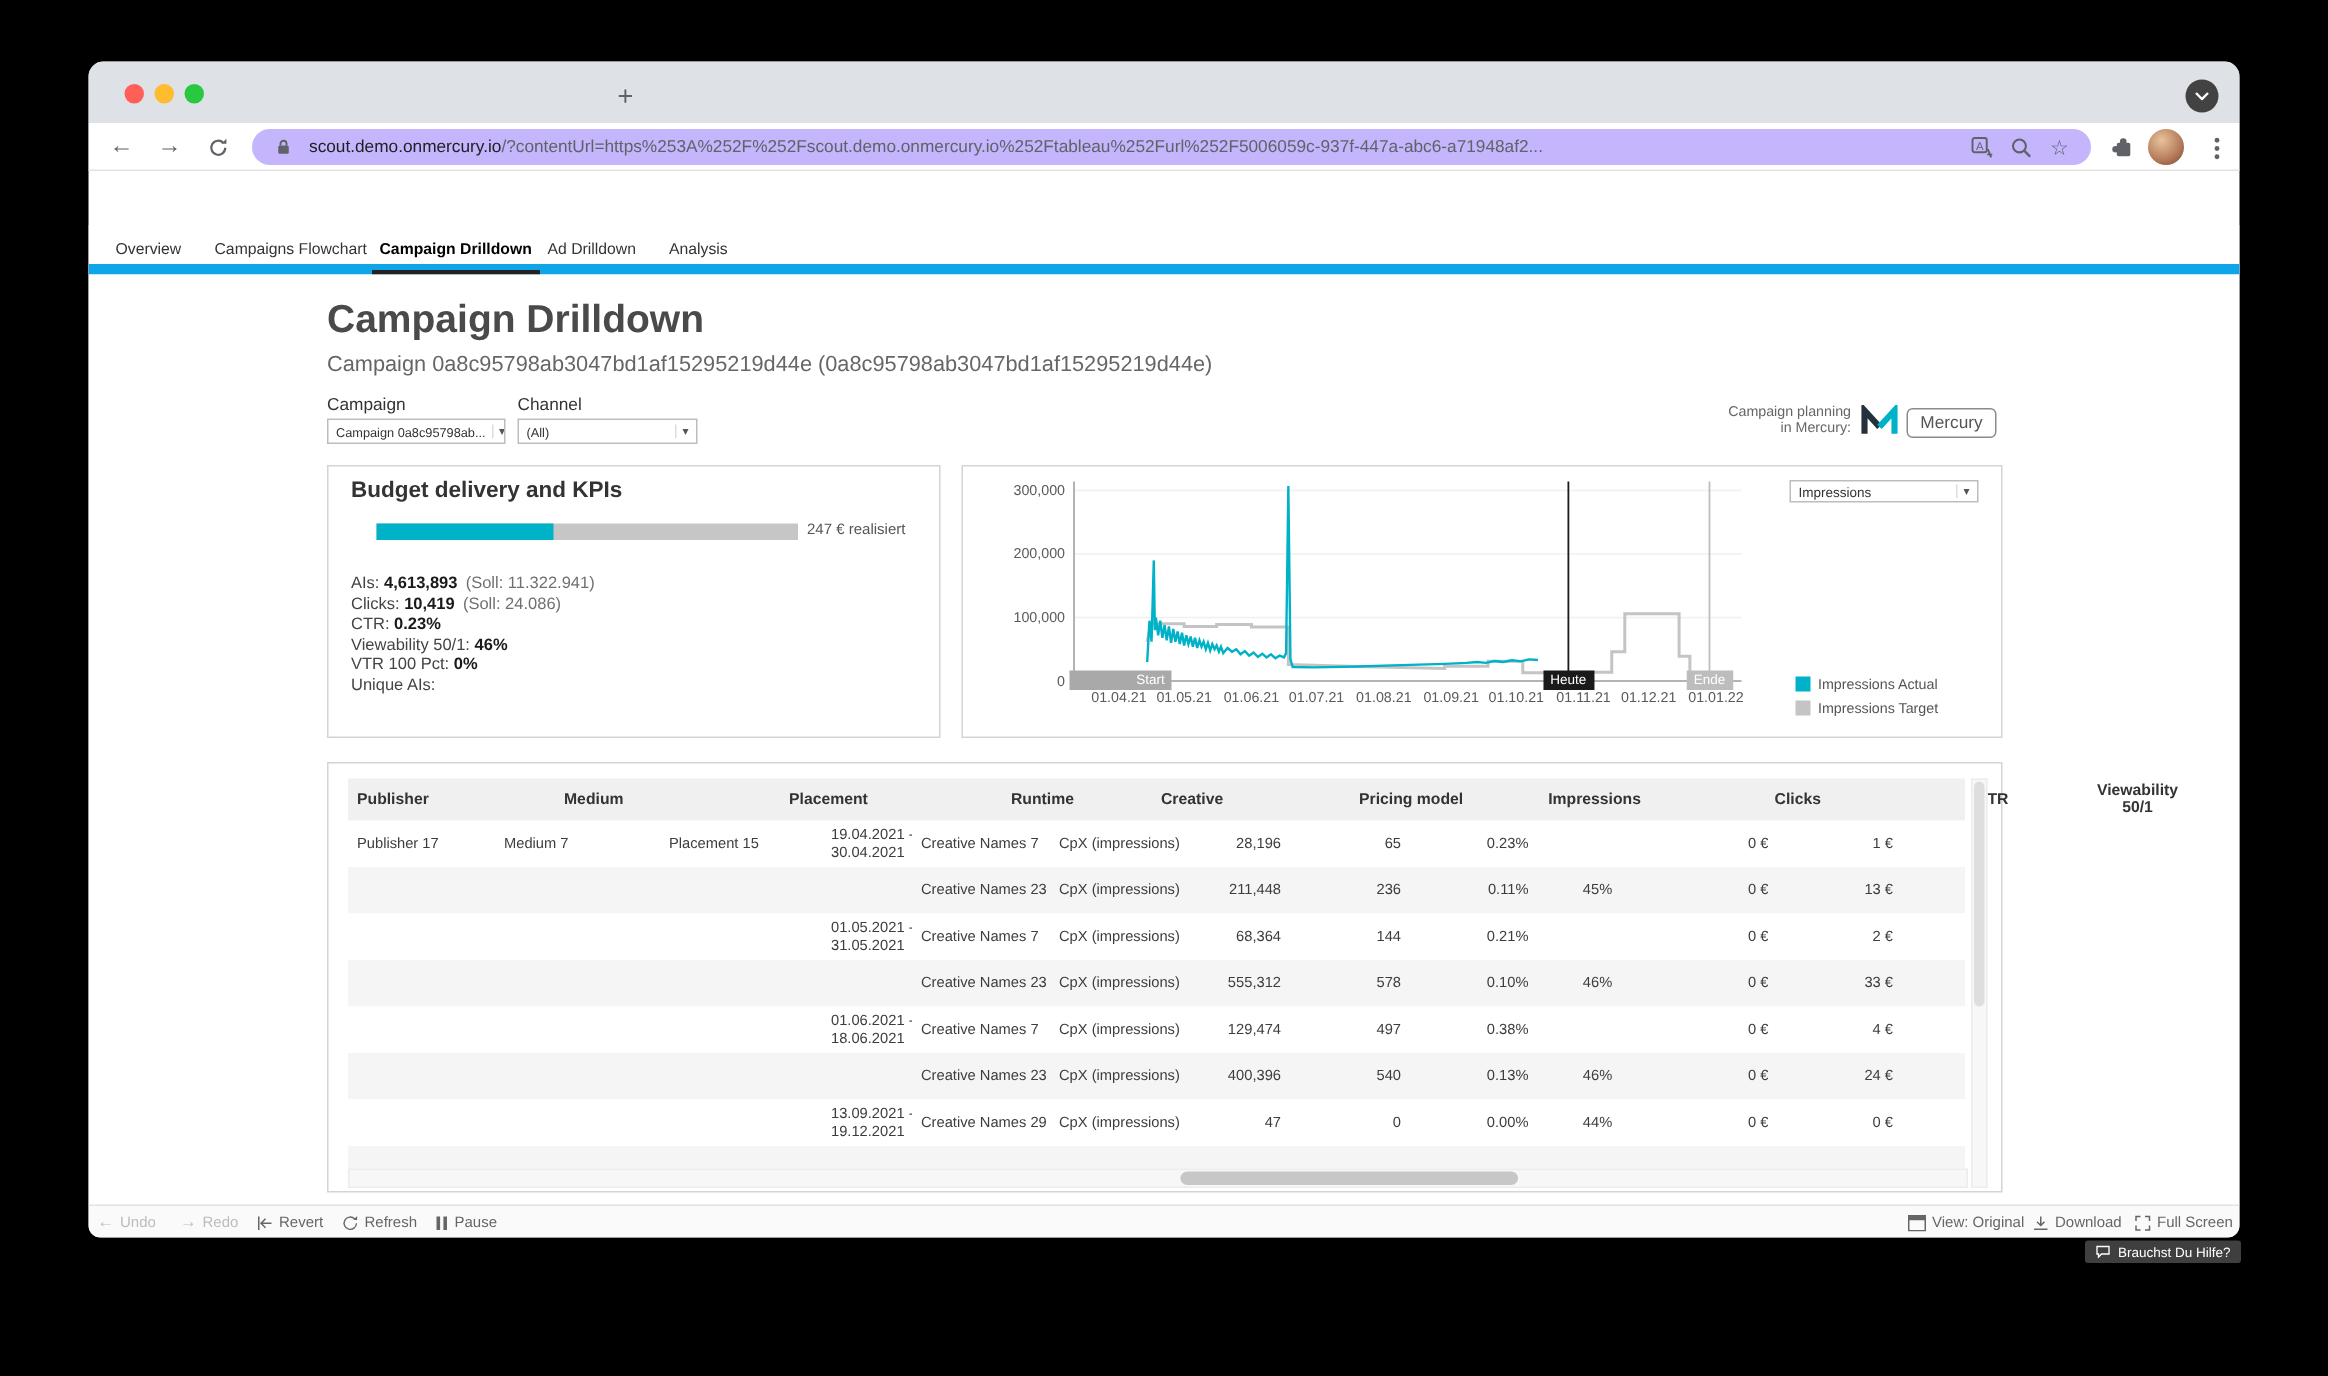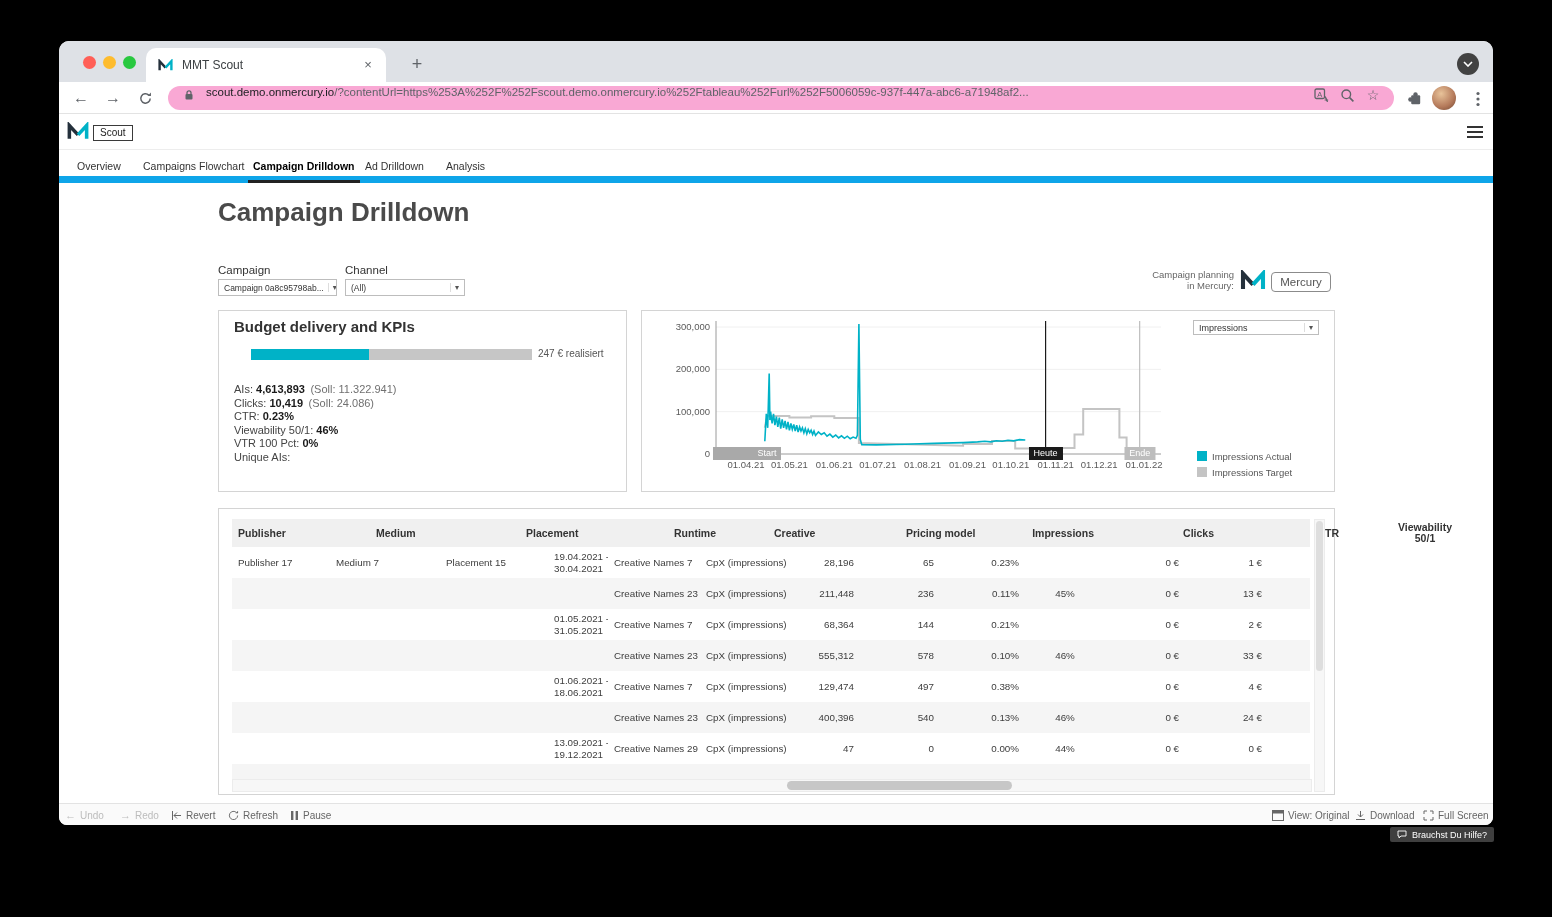--- a/index.html
+++ b/index.html
@@ -18,21 +18,21 @@
   .tab{position:absolute;left:87px;top:7px;width:240px;height:34px;background:#fff;border-radius:10px 10px 0 0;display:flex;align-items:center;padding:0 10px;gap:8px}
   .tab-title{font-size:12px;color:#3c4043;flex:1;white-space:nowrap;overflow:hidden}
   .tab-close{color:#5f6368;font-size:13px;width:16px;height:16px;line-height:15px;text-align:center;border-radius:50%}
   .newtab{position:absolute;left:346px;top:12px;width:24px;height:24px;color:#5f6368;font-size:18px;line-height:22px;text-align:center;border-radius:50%}
   .tabmenu{position:absolute;right:14px;top:12px;width:22px;height:22px;border-radius:50%;background:#424242;display:flex;align-items:center;justify-content:center}
 
   .navbar{position:absolute;left:0;top:41px;width:100%;height:32px;background:#fff;border-bottom:1px solid #e3e3e3}
   .nav-glyph{position:absolute;top:4px;width:24px;height:24px;color:#5f6368;font-size:16px;line-height:24px;text-align:center}
   .g-back{left:10px}.g-fwd{left:42px}
   .g-reload{left:74px;display:flex;align-items:center;justify-content:center}
-  .urlbar{position:absolute;left:109px;top:4px;width:1226px;height:24px;background:#f9a8d4;border-radius:12px;display:flex;align-items:flex-start;padding:0 12px;gap:8px}
+  .urlbar{position:absolute;left:109px;top:4px;width:1226px;height:24px;background:#c4b5fd;border-radius:12px;display:flex;align-items:center;padding:0 12px;gap:8px}
   .url-text{font-size:11.5px;color:#202124;white-space:nowrap;overflow:hidden;flex:1}
   .url-path{color:#5f6368}
   .pill-ico{display:flex;align-items:center;justify-content:center;width:18px;height:18px;color:#5f6368}
   .star{font-size:14px;color:#5f6368;line-height:18px}
   .out-ico{position:absolute;top:7px;display:flex;align-items:center;justify-content:center;width:20px;height:20px}
   .i-puzzle{left:1346px}
   .i-avatar{left:1373px;width:24px;height:24px;top:4px;border-radius:50%;background:radial-gradient(circle at 38% 32%,#e8c39a,#b4795a 60%,#6e4630)}
   .i-kebab{left:1409px}
 
   .appheader{position:absolute;left:0;top:73px;width:100%;height:36px;background:#fff;border-bottom:1px solid #ededed}
@@ -107,30 +107,20 @@
 </head>
 <body>
 
 <div class="stage">
   <div class="window">
 
     <div class="tabstrip">
       <div class="traffic t-red"></div>
       <div class="traffic t-yellow"></div>
       <div class="traffic t-green"></div>
-      <div class="tab">
-        <span class="pill-ico">
-          <svg width="15" height="12" viewBox="0 0 28 22">
-              <path d="M3 21 V4 L14 16" fill="none" stroke="#24303b" stroke-width="4.5"></path>
-              <path d="M14 16 L25 4 V21" fill="none" stroke="#00b2c7" stroke-width="4.5"></path>
-            </svg>
-        </span>
-        <span class="tab-title">MMT Scout</span>
-        <span class="tab-close">×</span>
-      </div>
       <div class="newtab">+</div>
       <div class="tabmenu">
         <svg width="10" height="6" viewBox="0 0 10 6">
             <path d="M1 1l4 4 4-4" fill="none" stroke="#fff" stroke-width="1.6"></path>
           </svg>
       </div>
     </div>
 
     <div class="navbar">
       <div class="nav-glyph g-back">←</div>
@@ -174,47 +164,32 @@
       <div class="out-ico i-avatar"></div>
       <div class="out-ico i-kebab">
         <svg width="4" height="16" viewBox="0 0 4 16" fill="#5f6368">
             <circle cx="2" cy="2.5" r="1.6"></circle>
             <circle cx="2" cy="8" r="1.6"></circle>
             <circle cx="2" cy="13.5" r="1.6"></circle>
           </svg>
       </div>
     </div>
 
-    <div class="appheader">
-      <div class="brand">
-        <span>
-          <svg width="22" height="18" viewBox="0 0 28 22">
-              <path d="M3 21 V4 L14 16" fill="none" stroke="#24303b" stroke-width="4.5"></path>
-              <path d="M14 16 L25 4 V21" fill="none" stroke="#00b2c7" stroke-width="4.5"></path>
-            </svg>
-        </span>
-        <span class="brand-badge">Scout</span>
-      </div>
-      <div class="hamburger">
-          <span></span>
-          <span></span>
-          <span></span>
-        </div>
-    </div>
 
     <div class="navtabs">
         <div class="navtab" style="left: 18px;"><span>Overview</span></div>
         <div class="navtab" style="left: 84px;"><span>Campaigns Flowchart</span></div>
         <div class="navtab active" style="left: 194px;"><span>Campaign Drilldown</span><div class="navtab-underline"></div></div>
         <div class="navtab" style="left: 306px;"><span>Ad Drilldown</span></div>
         <div class="navtab" style="left: 387px;"><span>Analysis</span></div>
       </div>
 
     <div class="content">
       <div class="page-title">Campaign Drilldown</div>
+      <div class="page-subtitle">Campaign 0a8c95798ab3047bd1af15295219d44e (0a8c95798ab3047bd1af15295219d44e)</div>
 
       <div class="flabel f-campaign">Campaign</div>
       <div class="flabel f-channel">Channel</div>
       <div class="dropdown dd-campaign">
         <span>Campaign 0a8c95798ab...</span>
         <span class="dd-caret">▾</span>
       </div>
       <div class="dropdown dd-channel">
         <span>(All)</span>
         <span class="dd-caret">▾</span>

